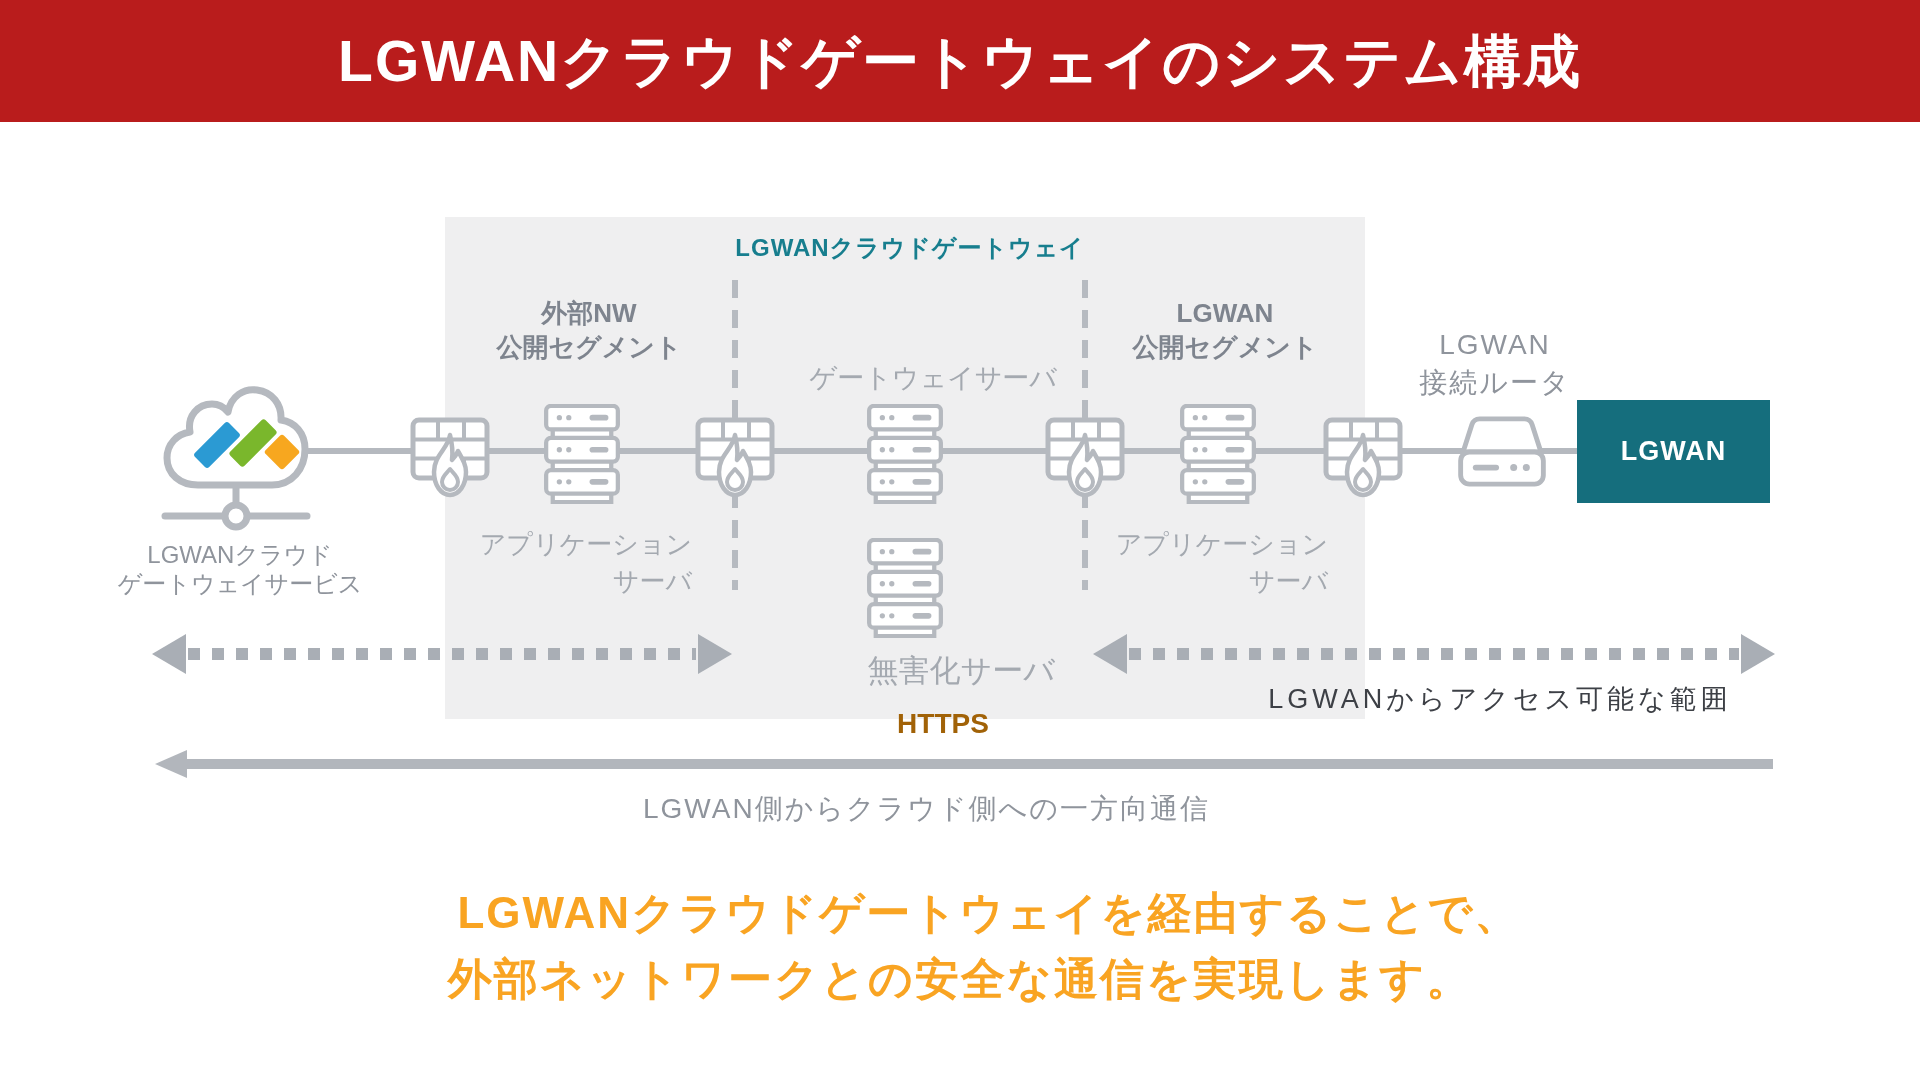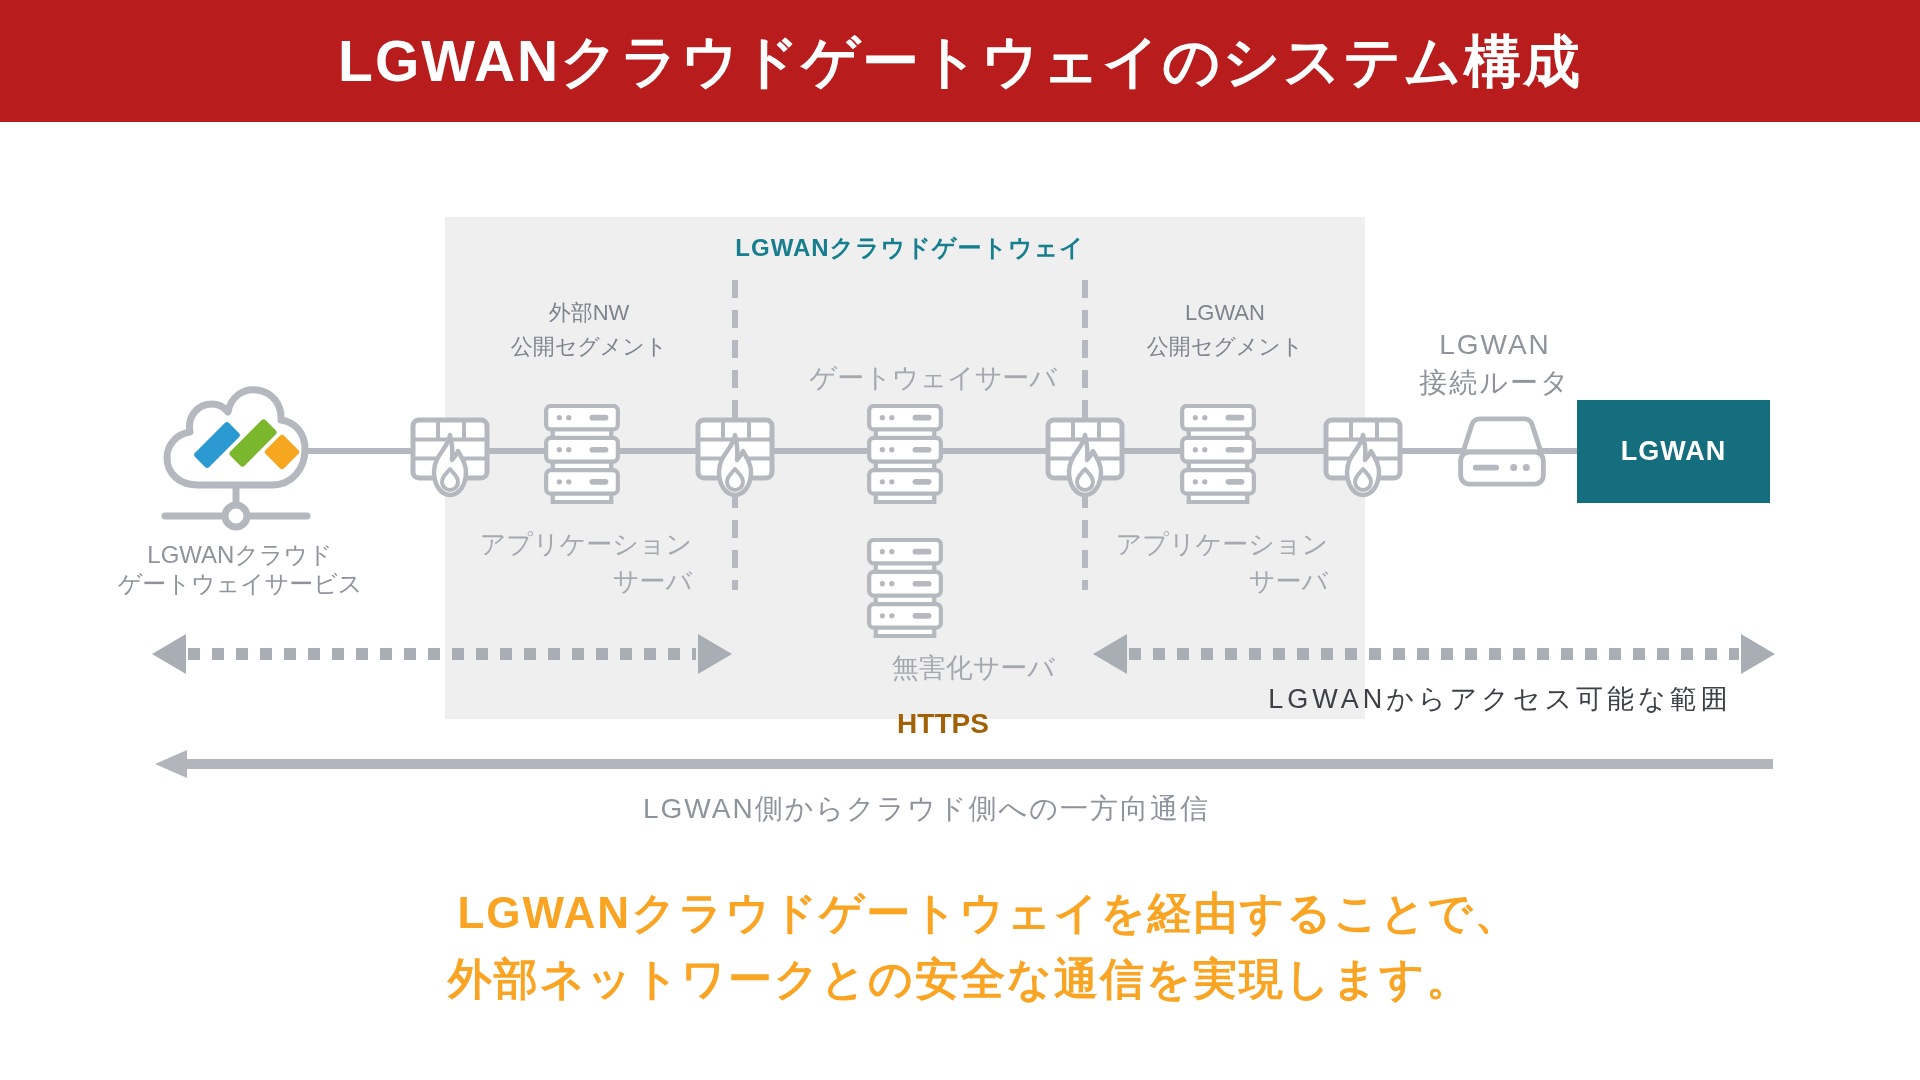--- a/index.html
+++ b/index.html
@@ -11,21 +11,21 @@
   #header .title{width:100%;text-align:center;line-height:122px;color:#ffffff;
                  font-size:57px;font-weight:bold;letter-spacing:2px;}
   
   #gwbox{left:445px;top:217px;width:920px;height:502px;background:#efeff0;z-index:0;}
   .boxtitle{left:645px;top:232px;width:530px;text-align:center;font-size:24px;font-weight:bold;
             color:#177e8e;z-index:2;letter-spacing:1px;}
   
   .vdash{top:280px;width:6px;height:310px;z-index:1;
          background:repeating-linear-gradient(to bottom,#b6bac0 0 18px,rgba(0,0,0,0) 18px 30px);}
   
-  .seglabel{text-align:center;font-size:22px;font-weight:normal;color:#7e848e;line-height:34px;z-index:2;}
+  .seglabel{text-align:center;font-size:26px;font-weight:bold;color:#7e848e;line-height:34px;z-index:2;}
   .lightlabel{text-align:right;color:#a4a9b0;z-index:2;}
   .midlabel{text-align:center;color:#8f949c;z-index:2;}
   
   #mainline{left:290px;top:448px;width:1290px;height:6px;background:#b5b9bf;z-index:1;}
   
   .icon{z-index:3;}
   
   #lgwanbox{left:1577px;top:400px;width:193px;height:103px;background:#156e7d;z-index:3;
             display:flex;align-items:center;justify-content:center;}
   #lgwanbox span{color:#fff;font-weight:bold;font-size:27px;letter-spacing:1px;}
@@ -215,21 +215,21 @@
 
   <div class="abs lightlabel" style="left:472px;top:526px;width:220px;font-size:26px;line-height:37px;">
     <div>アプリケーション</div>
     <div>サーバ</div>
   </div>
   <div class="abs lightlabel" style="left:1108px;top:526px;width:220px;font-size:26px;line-height:37px;">
     <div>アプリケーション</div>
     <div>サーバ</div>
   </div>
 
-  <div class="abs lightlabel" style="left:755px;top:650px;width:300px;font-size:27px;">無害化サーバ</div>
+  <div class="abs lightlabel" style="left:755px;top:650px;width:300px;font-size:31px;">無害化サーバ</div>
 
   <div class="abs midlabel" style="left:1395px;top:326px;width:200px;font-size:28px;line-height:38px;letter-spacing:2px;">
     <div>LGWAN</div>
     <div>接続ルータ</div>
   </div>
 
   <svg class="abs icon" style="left:1458px;top:416px;" width="88" height="72" viewBox="0 0 90 74">
     <path d="M22 3 L68 3 Q74 3 76 9 L85 37 L5 37 L14 9 Q16 3 22 3 Z" fill="#fff" stroke="#b5b9bf" stroke-width="5" stroke-linejoin="round"></path>
     <rect x="2.5" y="37" width="85" height="33" rx="9" fill="#fff" stroke="#b5b9bf" stroke-width="5"></rect>
     <rect x="15" y="50" width="27" height="6" rx="3" fill="#b5b9bf"></rect>

